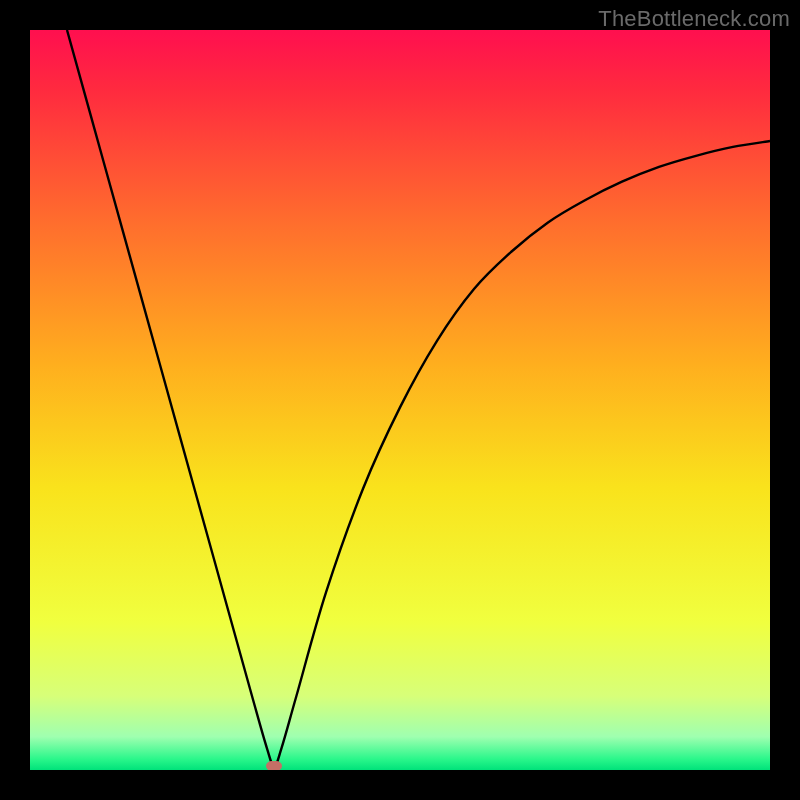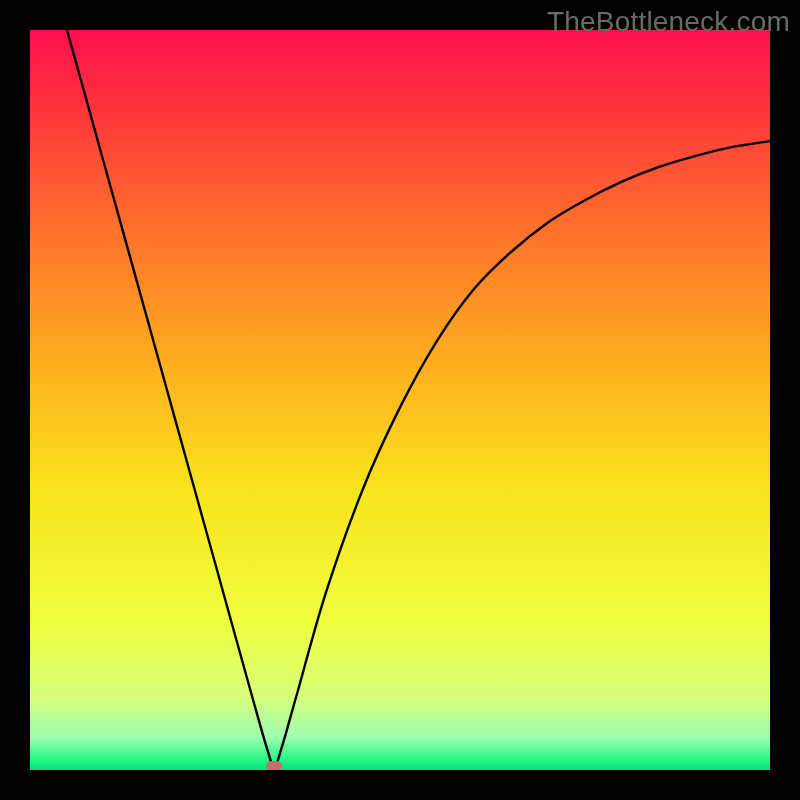--- a/index.html
+++ b/index.html
@@ -31,21 +31,21 @@
   }
   .curve-svg {
     position: absolute;
     left: 0; top: 0; width: 100%; height: 100%;
   }
   .watermark {
     position: absolute;
     top: 6px;
     right: 10px;
     color: #6a6a6a;
-    font-size: 28px;
+    font-size: 22px;
     font-weight: 500;
     letter-spacing: 0.2px;
     user-select: none;
   }
   .marker {
     position: absolute;
     width: 16px;
     height: 10px;
     border-radius: 6px / 5px;
     background: #c56f66;

